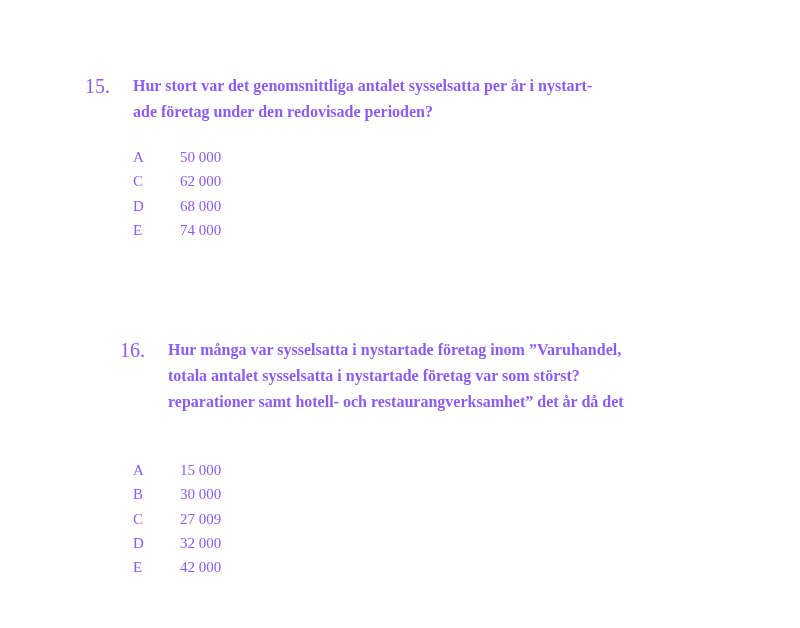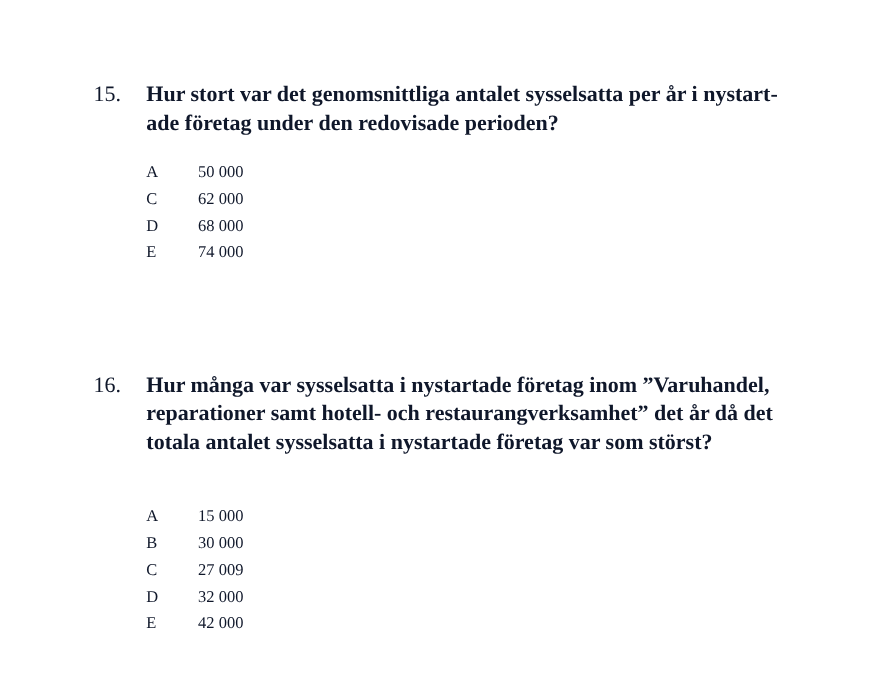--- a/index.html
+++ b/index.html
@@ -1,53 +1,53 @@
 <!DOCTYPE html>
 <html><head>
 <meta charset="utf-8">
 <style>
   html, body { margin: 0; padding: 0; background: #ffffff; }
   .page {
     position: relative;
     width: 800px;
     height: 628px;
     background: #ffffff;
-    color: #0f172a;
+    color: #8b5cf6;
     font-family: "Liberation Serif", "DejaVu Serif", serif;
     overflow: hidden;
   }
   .q-number {
     position: absolute;
     left: 85px;
     font-size: 20px;
     line-height: 26px;
     font-weight: normal;
   }
   .q-text {
     position: absolute;
     left: 133px;
-    font-size: 20px;
+    font-size: 16px;
     line-height: 26px;
     font-weight: bold;
   }
   .q-line { white-space: nowrap; }
   .options {
     position: absolute;
     left: 133px;
     font-size: 15px;
     line-height: 24.35px;
     font-weight: normal;
   }
   .option-row { white-space: nowrap; }
   .option-letter { display: inline-block; width: 47px; }
   .option-value { display: inline-block; }
   
   .q15-number, .q15-text { top: 73px; }
   .q15-options { top: 145px; }
-  .q16-number, .q16-text { top: 337px; }
+  .q16-number, .q16-text { top: 337px; margin-left: 35px; }
   .q16-options { top: 438px; margin-top: 20px; }
 </style>
 </head>
 <body>
 
 <div class="page">
 
   <section>
     <div class="q-number q15-number">15.</div>
     <div class="q-text q15-text">
@@ -67,22 +67,22 @@
       <div class="option-row">
         <span class="option-letter">E</span><span class="option-value">74 000</span>
       </div>
     </div>
   </section>
 
   <section>
     <div class="q-number q16-number">16.</div>
     <div class="q-text q16-text">
       <div class="q-line">Hur många var sysselsatta i nystartade företag inom ”Varuhandel,</div>
+      <div class="q-line">totala antalet sysselsatta i nystartade företag var som störst?</div>
       <div class="q-line">reparationer samt hotell- och restaurangverksamhet” det år då det</div>
-      <div class="q-line">totala antalet sysselsatta i nystartade företag var som störst?</div>
     </div>
     <div class="options q16-options">
       <div class="option-row">
         <span class="option-letter">A</span><span class="option-value">15 000</span>
       </div>
       <div class="option-row">
         <span class="option-letter">B</span><span class="option-value">30 000</span>
       </div>
       <div class="option-row">
         <span class="option-letter">C</span><span class="option-value">27 009</span>

